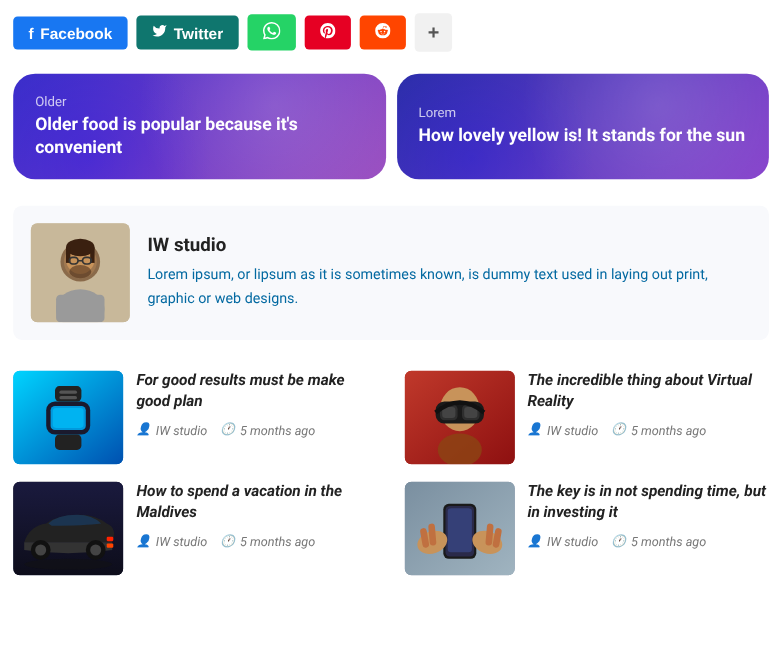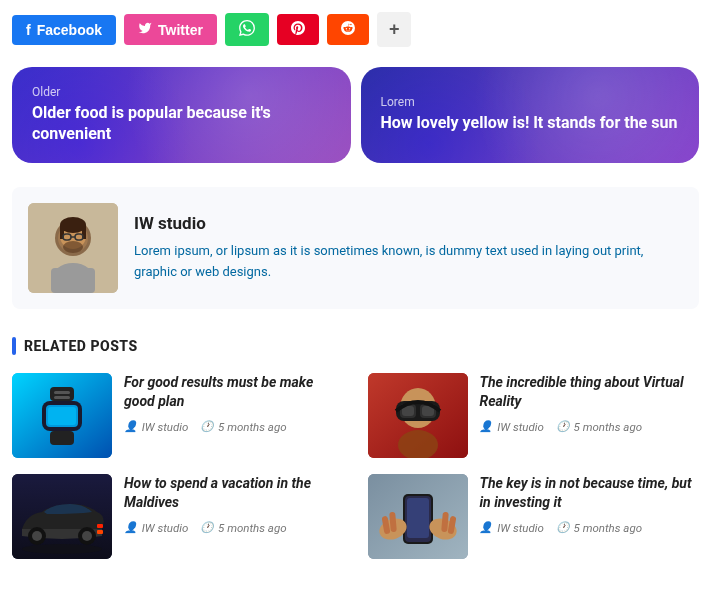--- a/index.html
+++ b/index.html
@@ -24,21 +24,21 @@
       gap: 6px;
       padding: 7px 14px;
       border-radius: 4px;
       border: none;
       cursor: pointer;
       font-size: 14px;
       font-weight: 600;
       color: #fff;
     }
     .social-btn.facebook { background: #1877f2; }
-    .social-btn.twitter { background: #ec4899; }
+    .social-btn.twitter { background: #0f766e; }
     .social-btn.whatsapp { background: #25d366; }
     .social-btn.pinterest { background: #e60023; }
     .social-btn.reddit { background: #ff4500; }
     .social-btn.more {
       background: #f1f1f1;
       color: #555;
       font-size: 18px;
       padding: 7px 12px;
     }
     .social-icon { font-size: 14px; }
@@ -295,23 +295,20 @@
       <rect x="23" y="65" width="44" height="25" fill="#9a9a9a" rx="4"></rect>
     </svg>
   </div>
   <div class="author-info">
     <h3>IW studio</h3>
     <p>Lorem ipsum, or lipsum as it is sometimes known, is dummy text used in laying out print, graphic or web designs.</p>
   </div>
 </div>
 
 <div class="related-posts-section">
-  <div class="section-title">
-    <span>RELATED POSTS</span>
-  </div>
   <div class="posts-grid">
 
     <div class="post-card">
       <div class="post-thumb thumb-1">
 
         <svg width="100" height="85" viewBox="0 0 100 85" xmlns="http://www.w3.org/2000/svg">
           <rect width="100" height="85" fill="url(#g1)"></rect>
           <defs>
             <linearGradient id="g1" x1="0" y1="0" x2="1" y2="1">
               <stop offset="0%" stop-color="#00d4ff"></stop>
@@ -443,21 +440,21 @@
           <ellipse cx="25" cy="55" rx="14" ry="10" fill="#c8935a" transform="rotate(-20,25,55)"></ellipse>
           <ellipse cx="75" cy="55" rx="14" ry="10" fill="#c8935a" transform="rotate(20,75,55)"></ellipse>
 
           <rect x="15" y="42" width="6" height="18" rx="3" fill="#c07040" transform="rotate(-10,18,51)"></rect>
           <rect x="22" y="38" width="6" height="20" rx="3" fill="#c07040" transform="rotate(-5,25,48)"></rect>
           <rect x="74" y="38" width="6" height="20" rx="3" fill="#c07040" transform="rotate(5,77,48)"></rect>
           <rect x="81" y="42" width="6" height="18" rx="3" fill="#c07040" transform="rotate(10,84,51)"></rect>
         </svg>
       </div>
       <div class="post-info">
-        <div class="post-title">The key is in not because time, but in investing it</div>
+        <div class="post-title">The key is in not spending time, but in investing it</div>
         <div class="post-meta">
           <div class="post-meta-item">
             <span class="meta-icon">👤</span>
             <span>IW studio</span>
           </div>
           <div class="post-meta-item">
             <span class="meta-icon">🕐</span>
             <span>5 months ago</span>
           </div>
         </div>

